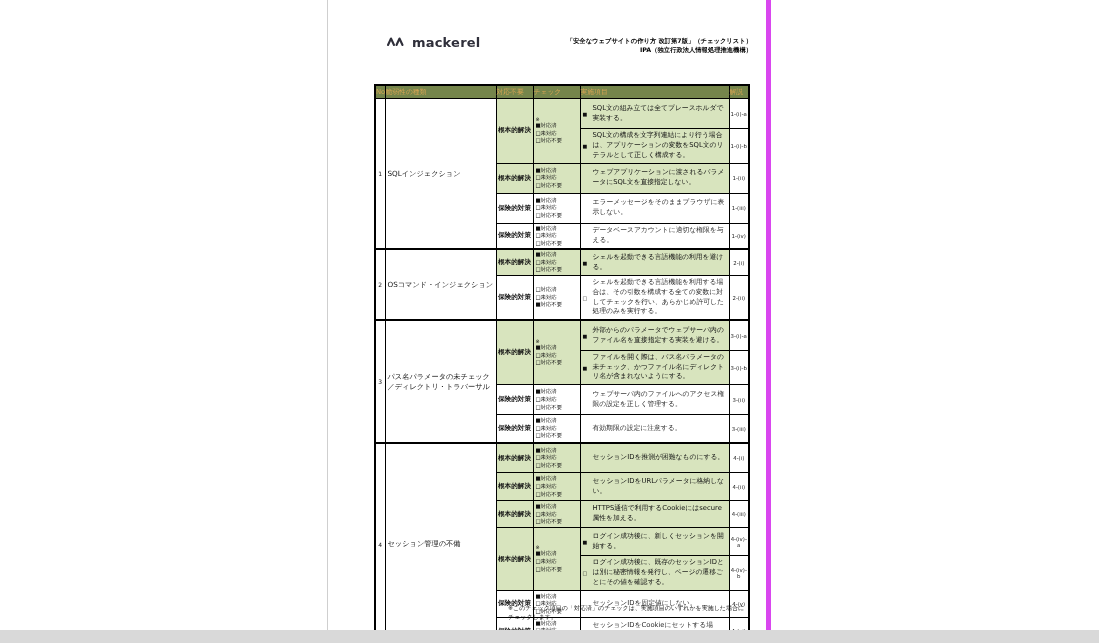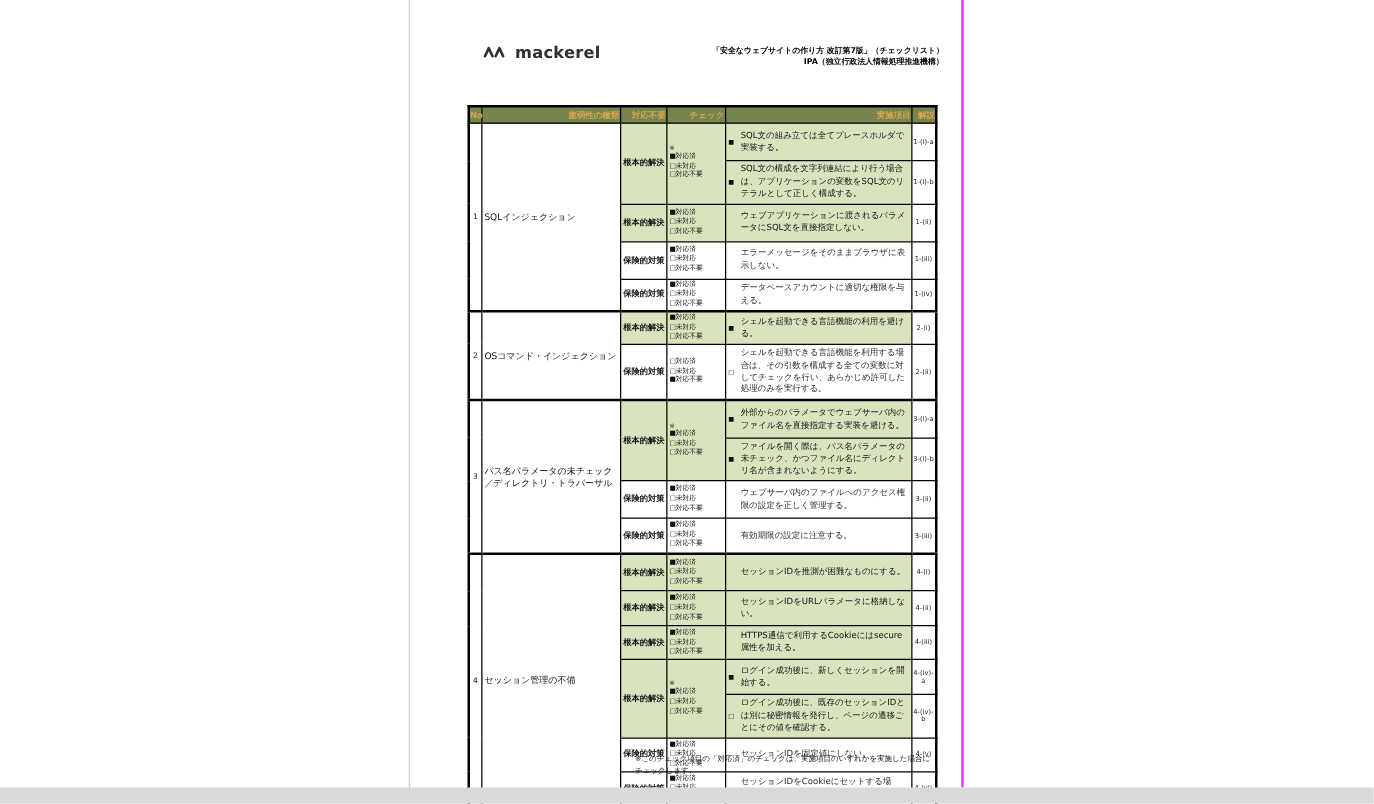--- a/index.html
+++ b/index.html
@@ -1,37 +1,37 @@
 <!DOCTYPE html>
 <html style="--header-bg: #75854B; --header-text: #D9A553; --highlight-green: #D8E4BE; --page-strip: #D9D9D9;"><head>
 <meta charset="utf-8">
 <style>
   * { box-sizing: border-box; margin: 0; padding: 0; }
   html,body { width:1099px; height:643px; background:#ffffff; font-family:"DejaVu Sans","Liberation Sans",sans-serif; position:relative; overflow:hidden; }
 
   .viewer-strip { position:absolute; left:0; top:630px; width:1099px; height:13px; background:var(--page-strip,#D9D9D9); }
 
   .page { position:absolute; left:327px; top:0; width:444px; height:630px; background:#fff;
-          border-left:1px solid #CFCFCF; border-right:2px solid #d946ef; }
+          border-left:1px solid #CFCFCF; border-right:5px solid #d946ef; }
 
   .brand { position:absolute; left:58px; top:33px; display:flex; align-items:center; gap:4px; }
   .brand-text { font-size:13px; font-weight:bold; color:#2F2F3A; letter-spacing:.2px; }
 
   .source { position:absolute; right:14px; top:36px; text-align:right; font-size:6.3px; font-weight:bold; color:#000; line-height:1.5; }
 
   .doc-title { position:absolute; left:46px; top:62px; font-size:9.3px; font-weight:bold; color:#000; }
 
   table.checklist { position:absolute; left:46px; top:84px; width:374px; border-collapse:collapse; table-layout:fixed; border:2px solid #000; }
   th, td { border:1px solid #000; }
-  th { background:var(--header-bg,#75854B); color:var(--header-text,#D9A553); font-size:6.8px; font-weight:bold; height:11px; padding:1px 0; text-align:right; }
+  th { background:var(--header-bg,#75854B); color:var(--header-text,#D9A553); font-size:6.8px; font-weight:normal; height:11px; padding:1px 0; text-align:left; }
   .green { background:var(--highlight-green,#D8E4BE); }
 
   td.no   { font-size:6px; text-align:center; vertical-align:middle; color:#111; }
   td.vuln { font-size:7.2px; vertical-align:middle; padding:1px 2px; line-height:1.35; color:#111;margin-top:12px; }
-  td.nature { font-size:6.6px; font-weight:bold; text-align:right; vertical-align:middle; padding:1px; color:#111; }
+  td.nature { font-size:6.6px; font-weight:bold; text-align:center; vertical-align:middle; padding:1px; color:#111; }
   td.check  { font-size:5.4px; vertical-align:middle; padding:1px 1px 1px 2px; line-height:1.4; color:#111; }
   .ck-mark  { font-size:5px; line-height:1.1; }
   td.item { font-size:6.8px; vertical-align:middle; padding:2px 3px 2px 2px; color:#2b2b2b; }
   td.item.green .item-text { font-weight:normal; color:#111; }
   .item-row { display:flex; align-items:center; }
   .bullet { width:10px; min-width:10px; font-size:5px; color:#111; }
   .item-text { flex:1; line-height:1.45; }
   td.ref { font-size:5.4px; text-align:center; vertical-align:middle; color:#222; padding:0 1px; }
 
   .gtop { border-top:2px solid #000; }

